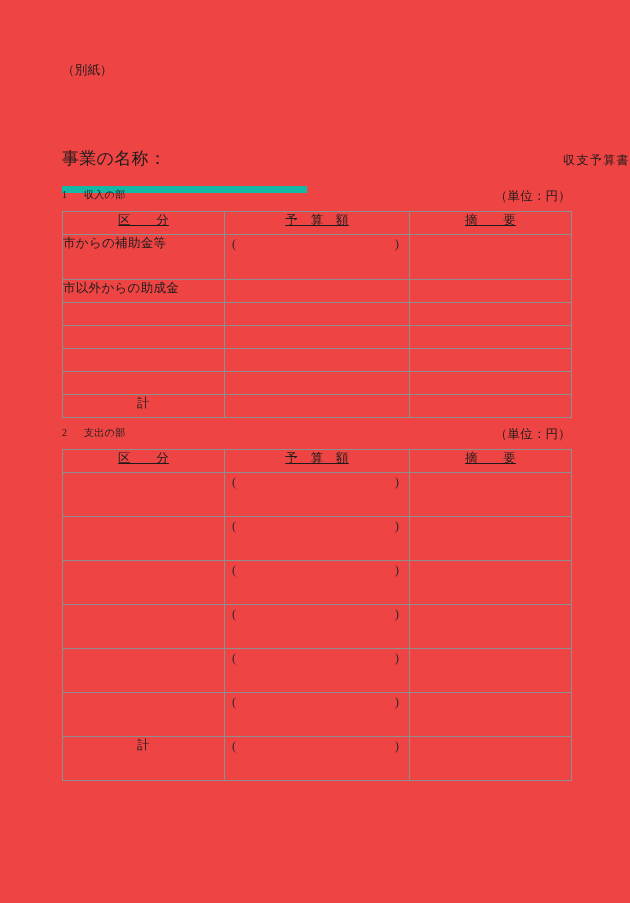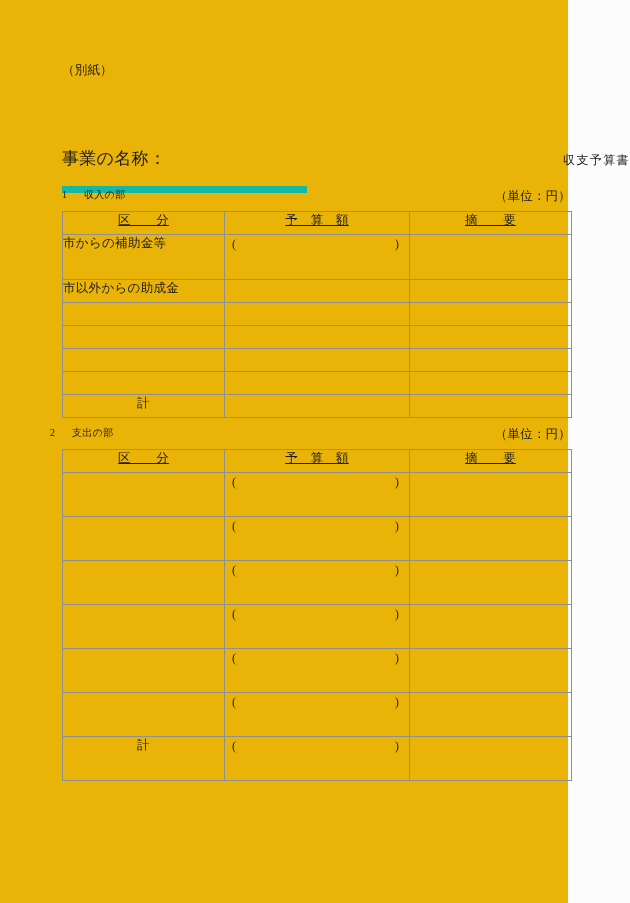--- a/index.html
+++ b/index.html
@@ -13,23 +13,23 @@
     position: relative;
     font-family: "Liberation Serif", "DejaVu Serif", serif;
     color: #1c1c1c;
     background: #fcfcfd;
     overflow: hidden;
   }
 
   .page {
     position: absolute;
     left: 0; top: 0;
-    width: 568px;
+    width: 630px;
     height: 903px;
-    background: #eab308;
+    background: #ef4444;
   }
 
   
   .attachment-tag {
     position: absolute;
     left: 62px;
     top: 62px;
     font-size: 12.5px;
     letter-spacing: 0.2px;
     white-space: nowrap;
@@ -73,21 +73,21 @@
   .unit-note {
     position: absolute;
     font-size: 12.5px;
     letter-spacing: 0.2px;
     white-space: nowrap;
     text-align: right;
   }
 
   #income-caption  { left: 62px;  top: 188px; }
   #income-unit     { left: 411px; top: 188px; width: 160px; }
-  #expense-caption { left: 50px;  top: 426px; }
+  #expense-caption { left: 62px;  top: 426px; }
   #expense-unit    { left: 411px; top: 426px; width: 160px; }
 
   
   table.budget {
     position: absolute;
     left: 62px;
     width: 509px;
     border-collapse: collapse;
     table-layout: fixed;
     font-size: 12.5px;

